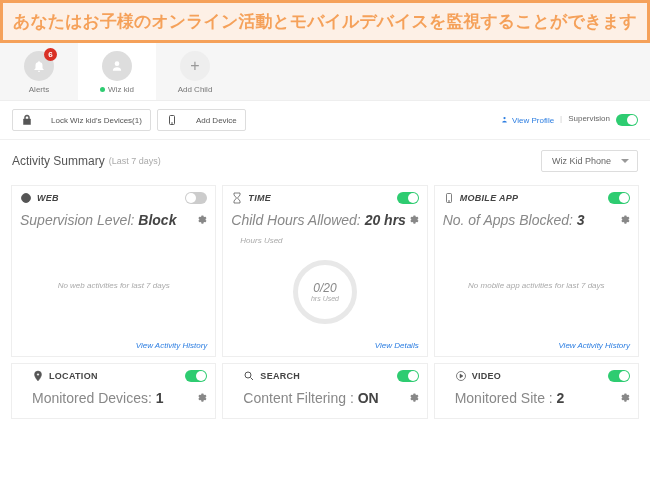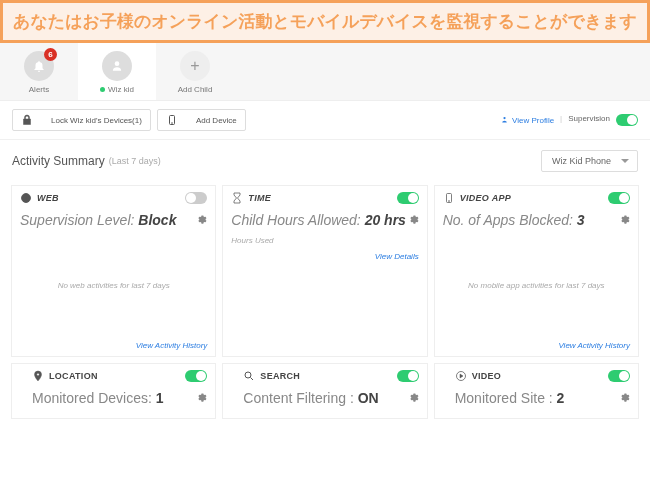--- a/index.html
+++ b/index.html
@@ -45,21 +45,21 @@
   .card-foot .link { font-size: 8px; }
   .icon { width: 12px; height: 12px; display: inline-flex; align-items: center; justify-content: center; }
   .icon svg { width: 12px; height: 12px; fill: #555; stroke: #555; }
   .gear svg { width: 11px; height: 11px; fill: #888; }
   .strong { color: #444; font-weight: 600; }
   .row1 .card { height: 172px; font-style: italic; }
   .row2 .card { height: 56px; padding-left: 12px; }
   .gauge { width: 64px; height: 64px; border-radius: 50%; border: 5px solid #e8e8e8; display: flex; flex-direction: column; align-items: center; justify-content: center; }
   .gauge-val { font-size: 12px; color: #888; }
   .gauge-lbl { font-size: 7px; color: #aaa; }
-  .time-sub2 { font-size: 8px; color: #aaa; padding: 2px 8px; }
+  .time-sub2 { font-size: 8px; color: #aaa; padding: 2px 8px; margin-left: 9px; }
 </style>
 </head>
 <body>
 
 <div class="banner">あなたはお子様のオンライン活動とモバイルデバイスを監視することができます</div>
 
 <div class="tabs">
   <div class="tab">
     <div class="tab-circle">
       <svg viewBox="0 0 24 24">
@@ -164,32 +164,38 @@
           <span class="knob"></span>
         </span>
     </div>
     <div class="card-sub">
       <span><span>Child Hours Allowed:</span> <span class="strong">20 hrs</span></span>
       <span class="gear"><svg viewBox="0 0 24 24">
             <path d="M12 8a4 4 0 1 0 4 4 4 4 0 0 0-4-4zm9 4a7 7 0 0 0-.1-1.2l2-1.6-2-3.4-2.4.9a7 7 0 0 0-2-1.2L16 3h-4l-.5 2.5a7 7 0 0 0-2 1.2l-2.4-.9-2 3.4 2 1.6A7 7 0 0 0 7 12a7 7 0 0 0 .1 1.2l-2 1.6 2 3.4 2.4-.9a7 7 0 0 0 2 1.2L12 21h4l.5-2.5a7 7 0 0 0 2-1.2l2.4.9 2-3.4-2-1.6A7 7 0 0 0 21 12z"></path>
           </svg></span>
     </div>
     <div class="time-sub2">Hours Used</div>
+    <div class="card-body">
+      <div class="gauge">
+        <div class="gauge-val">0/20</div>
+        <div class="gauge-lbl">hrs Used</div>
+      </div>
+    </div>
     <div class="card-foot"><span class="link">View Details</span></div>
   </div>
 
   <div class="card">
     <div class="card-head">
       <span class="icon">
           <svg viewBox="0 0 24 24">
             <rect x="7" y="3" width="10" height="18" rx="2" fill="none" stroke="#555" stroke-width="1.5"></rect>
             <circle cx="12" cy="18" r="1" fill="#555"></circle>
           </svg>
         </span>
-      <span class="card-title">VIDEO APP</span>
+      <span class="card-title">MOBILE APP</span>
       <span class="toggle on">
           <span class="knob"></span>
         </span>
     </div>
     <div class="card-sub">
       <span><span>No. of Apps Blocked:</span> <span class="strong">3</span></span>
       <span class="gear"><svg viewBox="0 0 24 24">
             <path d="M12 8a4 4 0 1 0 4 4 4 4 0 0 0-4-4zm9 4a7 7 0 0 0-.1-1.2l2-1.6-2-3.4-2.4.9a7 7 0 0 0-2-1.2L16 3h-4l-.5 2.5a7 7 0 0 0-2 1.2l-2.4-.9-2 3.4 2 1.6A7 7 0 0 0 7 12a7 7 0 0 0 .1 1.2l-2 1.6 2 3.4 2.4-.9a7 7 0 0 0 2 1.2L12 21h4l.5-2.5a7 7 0 0 0 2-1.2l2.4.9 2-3.4-2-1.6A7 7 0 0 0 21 12z"></path>
           </svg></span>
     </div>

